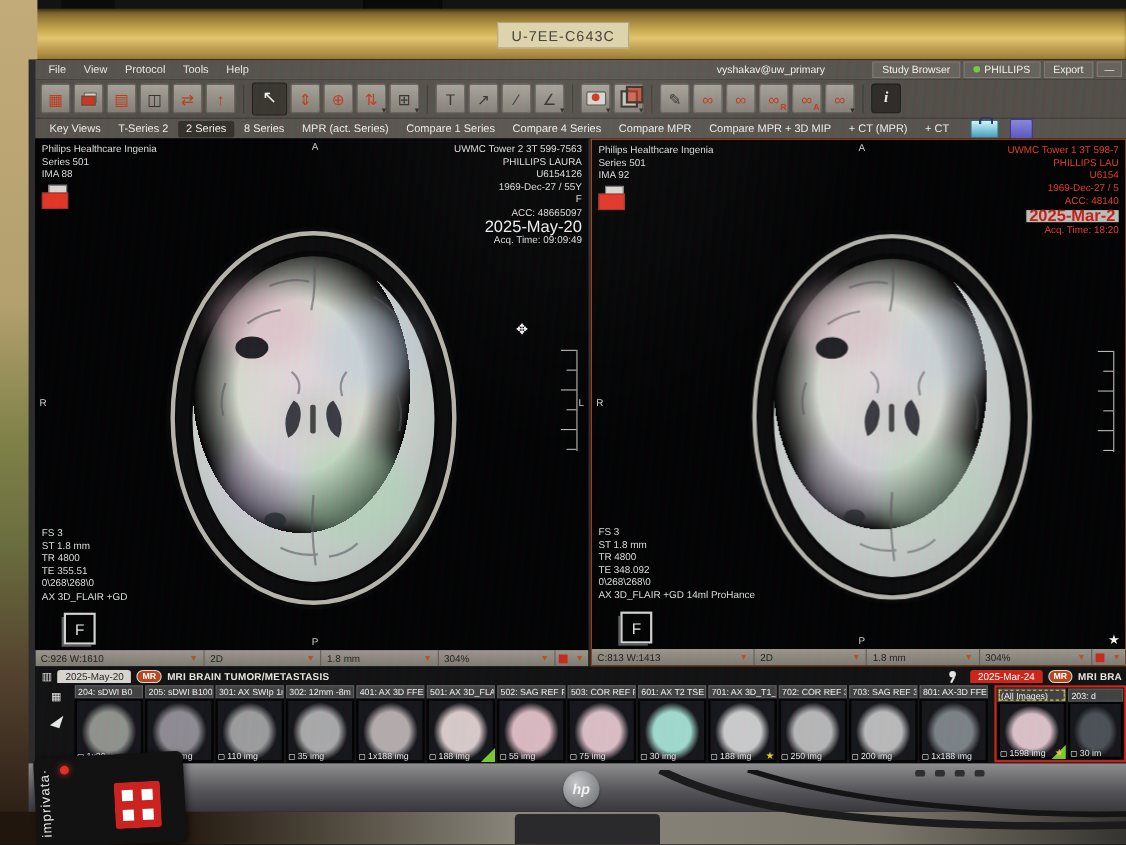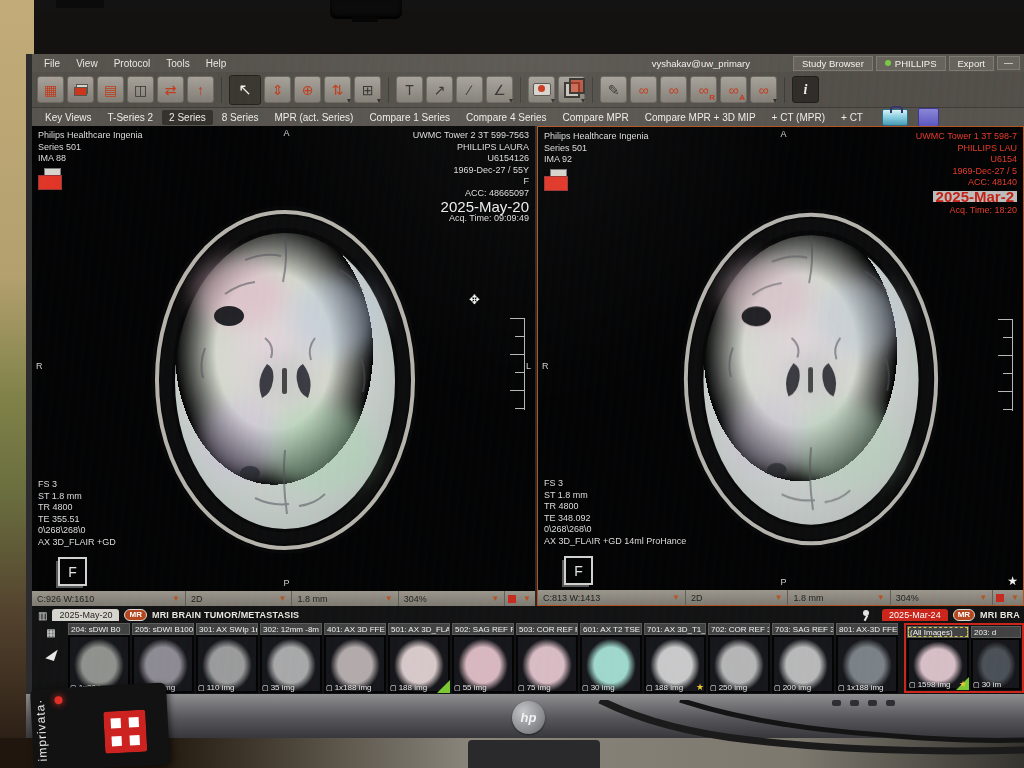--- a/index.html
+++ b/index.html
@@ -211,20 +211,23 @@
       <ellipse cx="105" cy="275" rx="10" ry="7" fill="#20242a" opacity="0.7"></ellipse>
     </g>
   </defs>
 </svg>
 
 <div class="photo">
   <div class="abs room-top"></div>
   <div class="abs shelf-obj"></div>
   <div class="abs webcam"></div>
   <div class="abs webcam-foot"></div>
+  <div class="abs bezel-top">
+    <div class="abs asset-tag" style="left:426px;top:12px">U-7EE-C643C</div>
+  </div>
   <div class="abs wall-left"></div>
   <div class="abs bezel-left"></div>
 
   <div class="abs screen">
 
     <div class="abs menubar">
       <span id="menus" style="display:flex">
           <div class="menu-item">File</div>
           <div class="menu-item">View</div>
           <div class="menu-item">Protocol</div>

